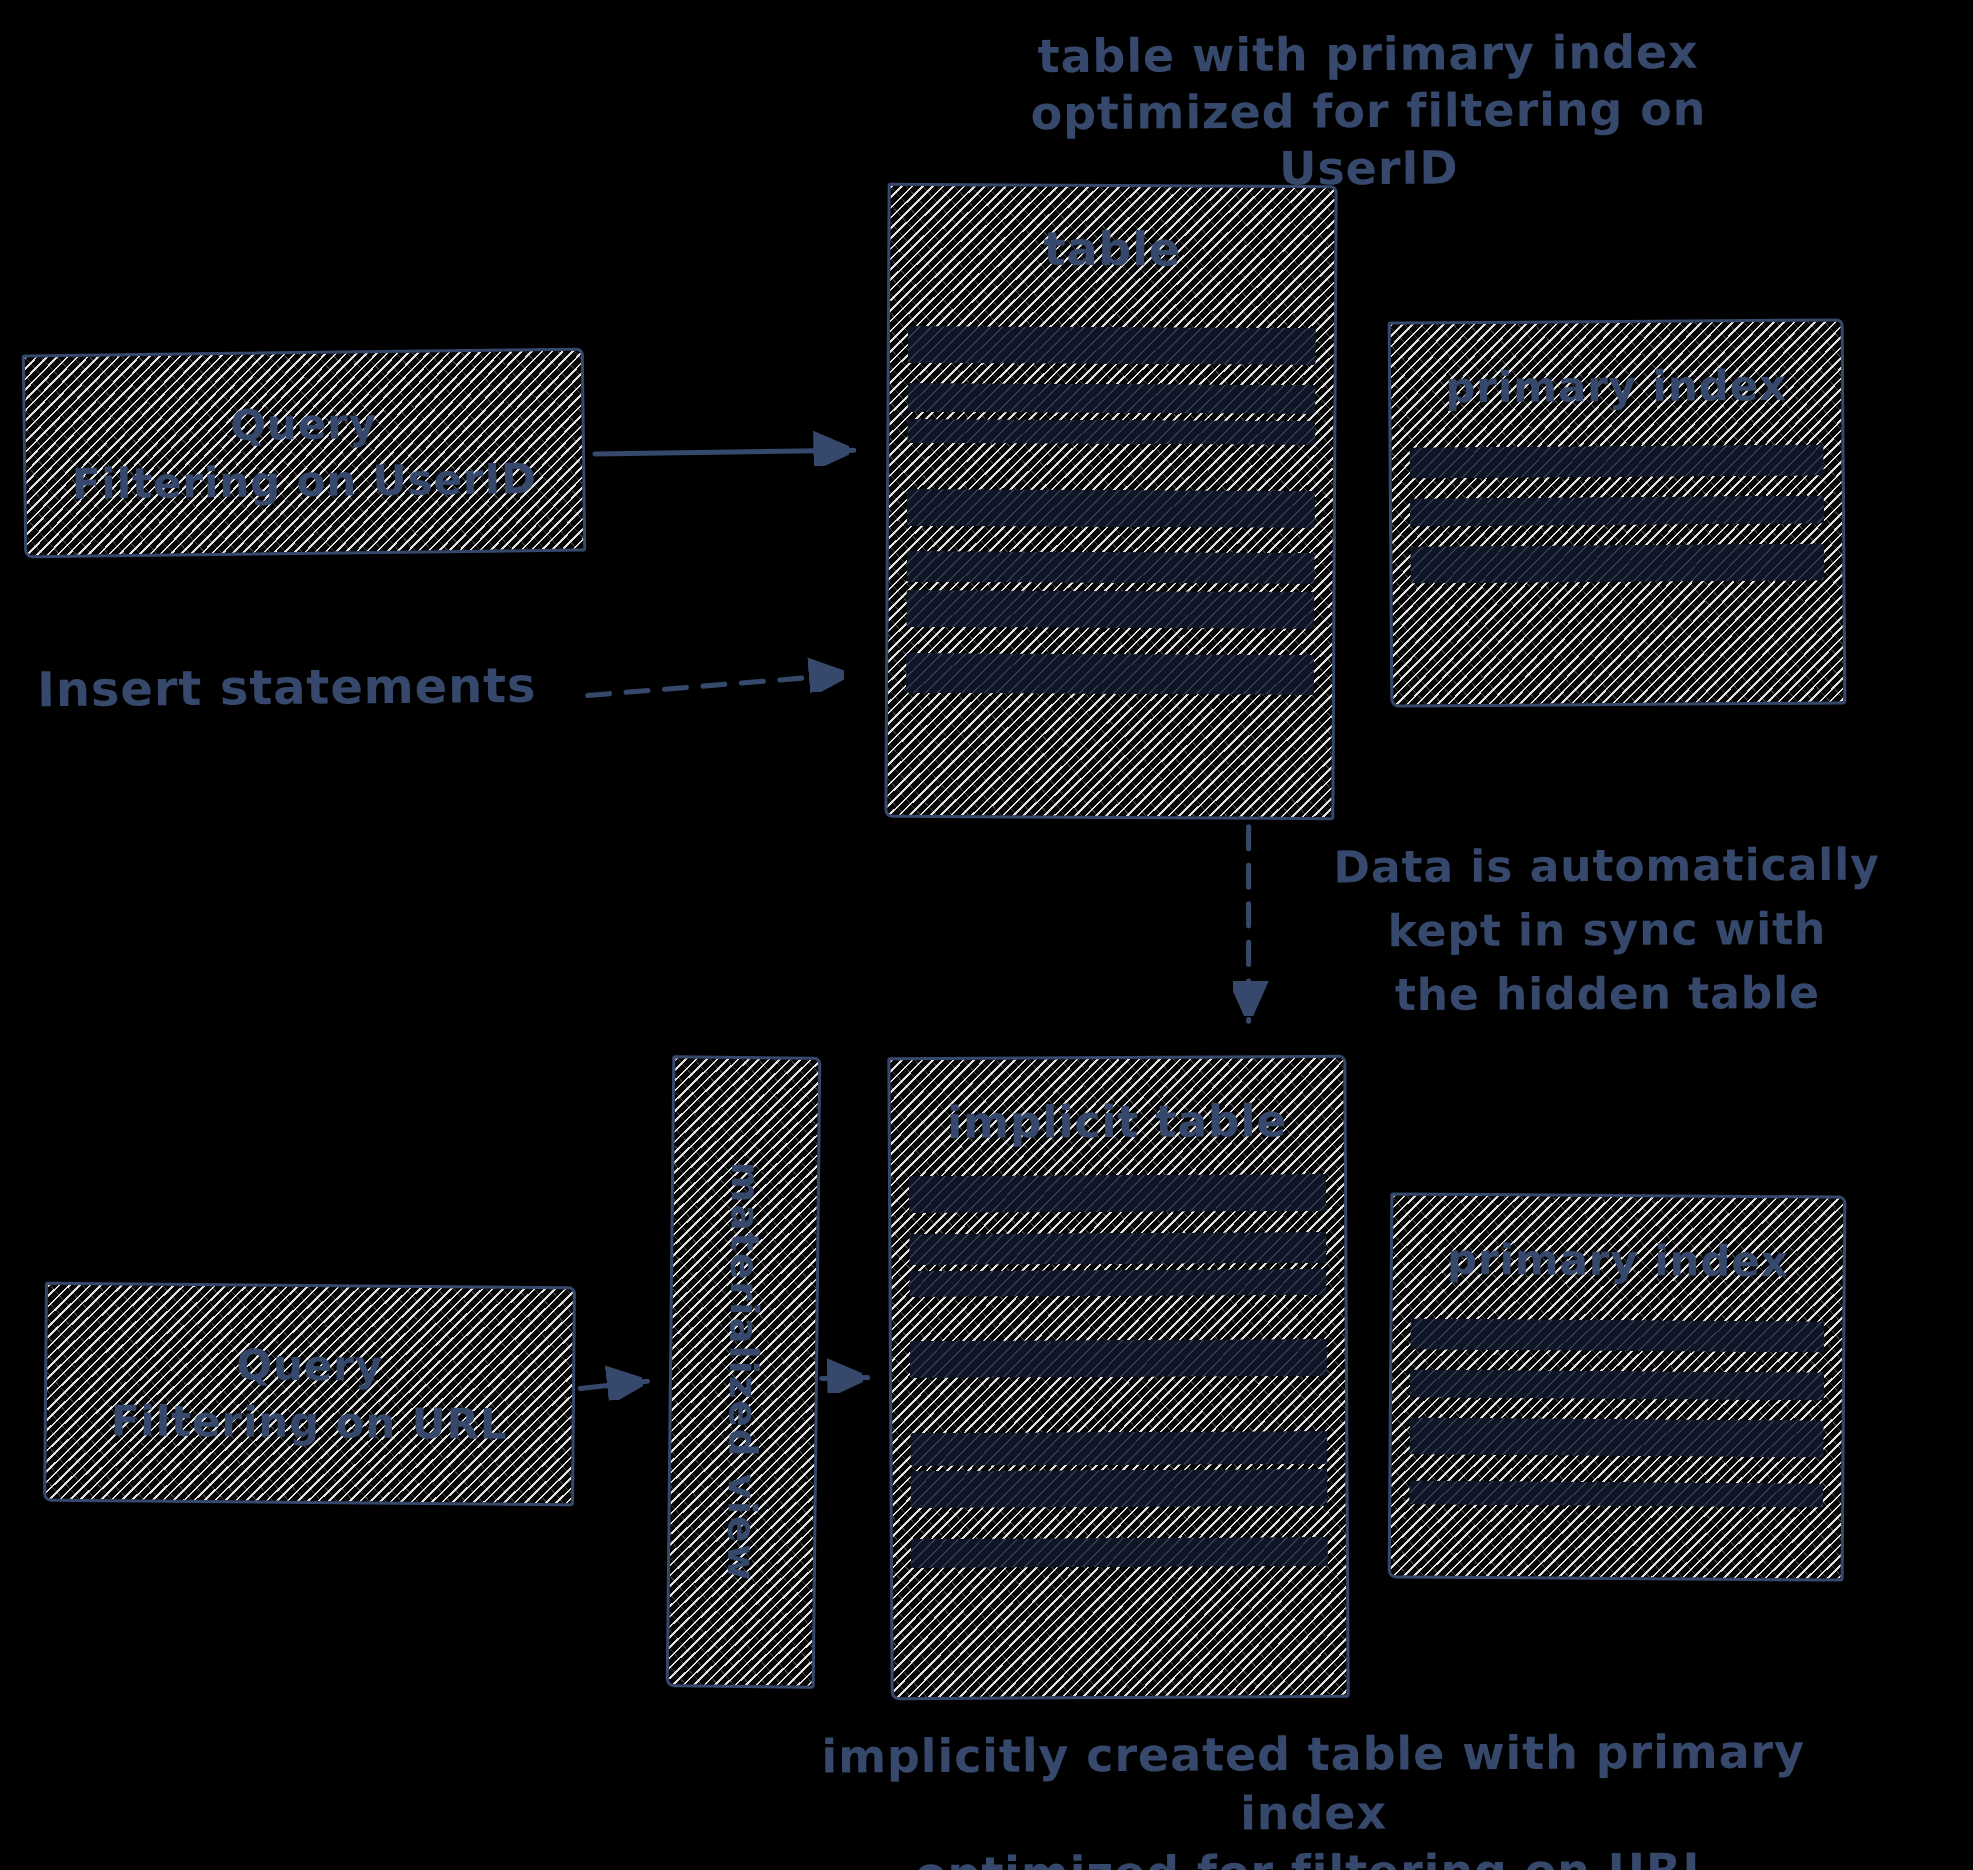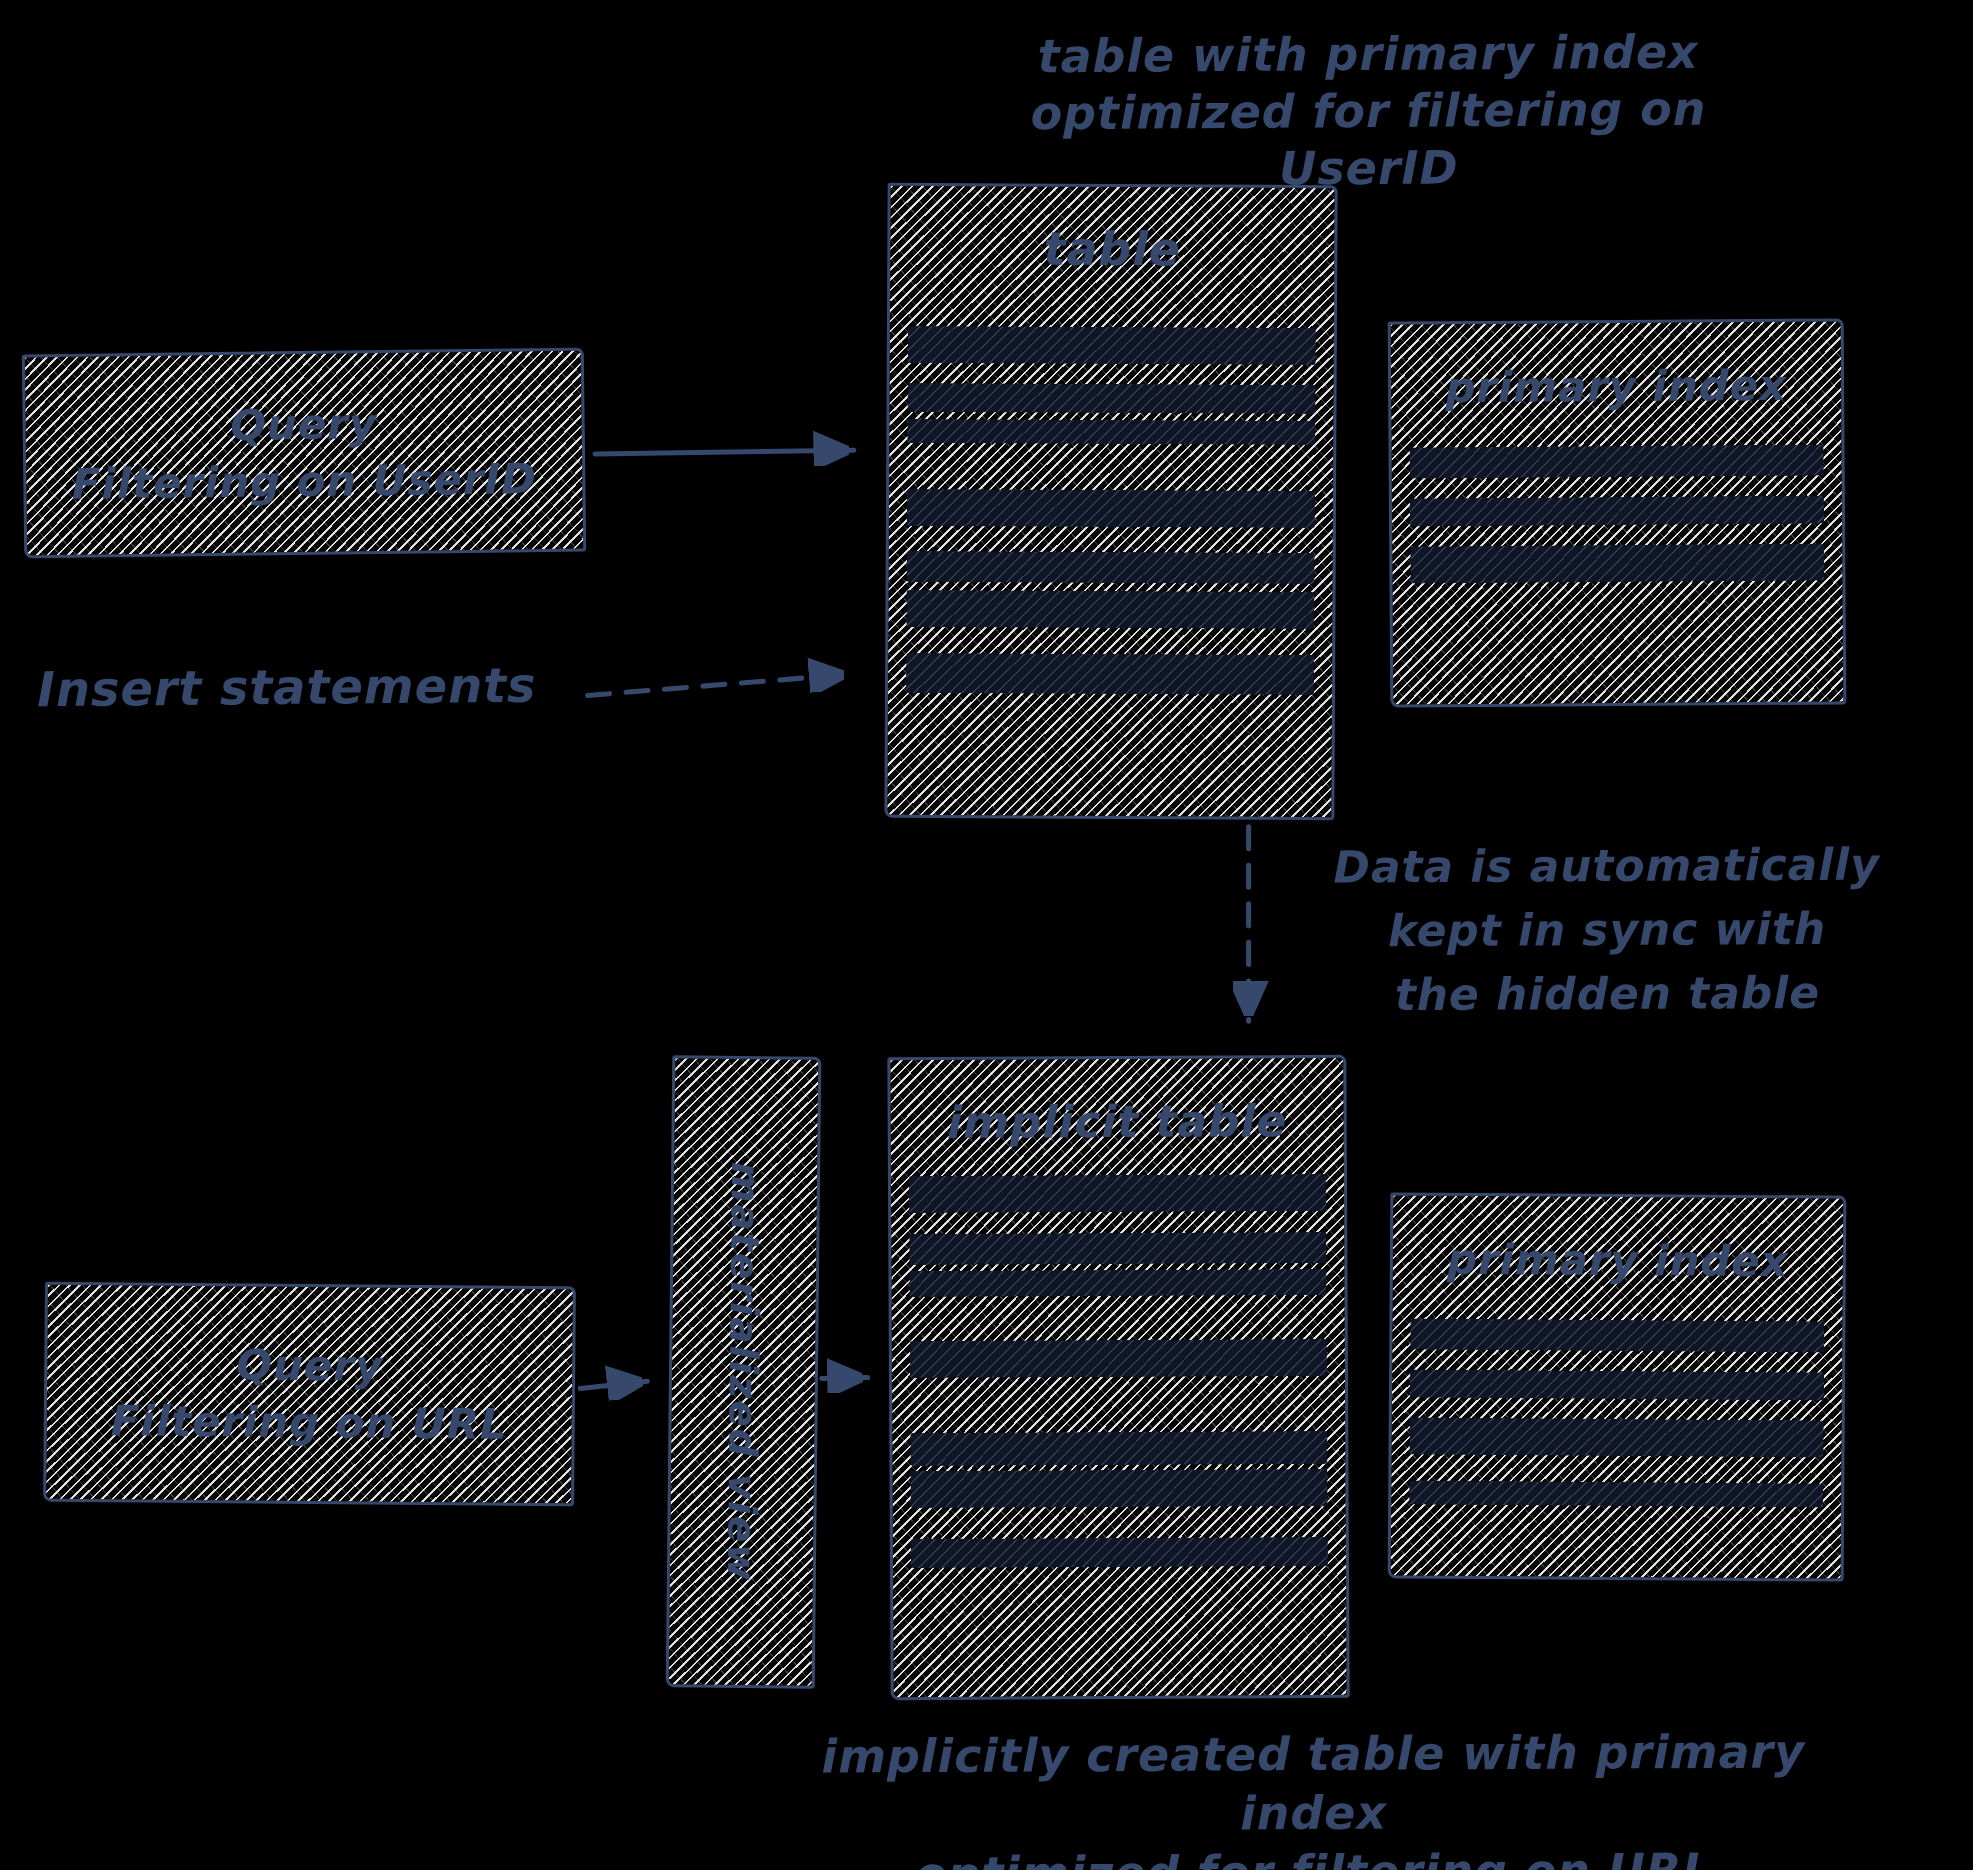--- a/index.html
+++ b/index.html
@@ -7,21 +7,20 @@
     --bg:#000000;
     --row:#0d1526;
   }
   html,body{margin:0;padding:0;background:var(--bg);}
   .canvas{
     position:relative;
     width:1970px;height:1871px;
     background:var(--bg);
     overflow:hidden;
     font-family:"DejaVu Sans", sans-serif;
-    font-style:italic;
     color:var(--ink);
     border-radius:11px;
   }
   
   .sketchbox{
     position:absolute;
     box-sizing:border-box;
     border:3.7px solid var(--ink);
     border-radius:2.8px 7.3px 3.7px 8.3px;
     background-color:#060606;

